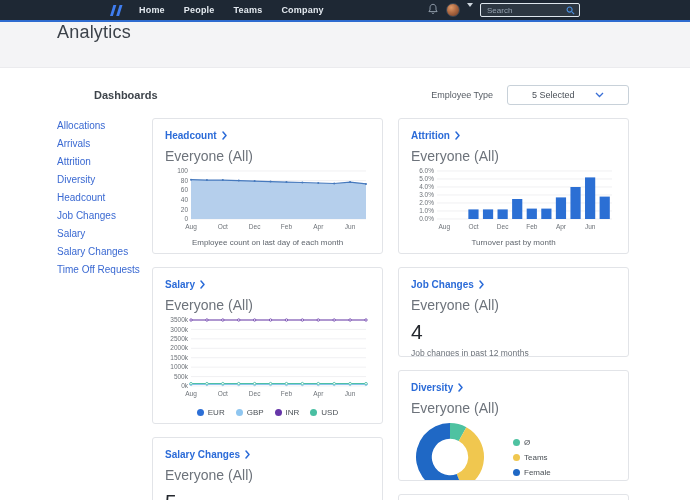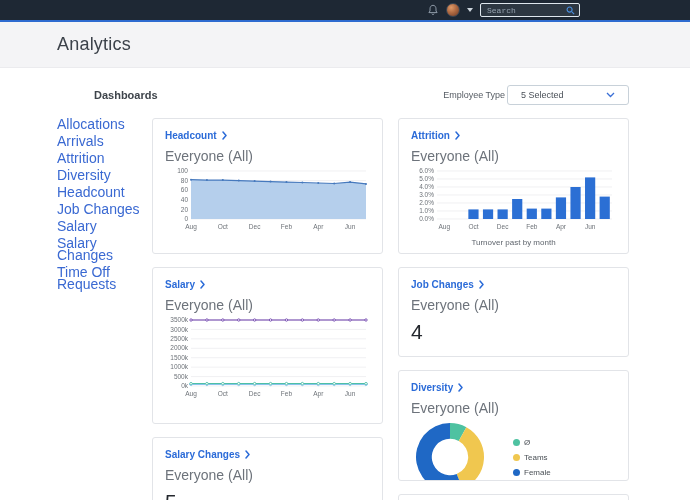--- a/index.html
+++ b/index.html
@@ -7,41 +7,41 @@
   body {
     width:690px; height:500px; background:#fff;
     font-family:"Liberation Sans","DejaVu Sans",sans-serif;
     -webkit-font-smoothing:antialiased;
   }
   
   .navbar { height:20px; background:#1e2834; display:flex; align-items:center; }
   .nav-left { display:flex; align-items:center; margin-left:108px; }
   .nav-logo { margin-right:14px; display:flex; align-items:center; }
   .nav-item { color:#e4eaf0; font-size:9px; font-weight:bold; margin-right:19px; text-decoration:none; letter-spacing:.2px; cursor:pointer; }
-  .nav-right { margin-left:auto; margin-right:110px; display:flex; align-items:center; gap:7px;font-family:Liberation Mono, monospace; }
+  .nav-right { margin-left:auto; margin-right:110px; display:flex; align-items:flex-start; gap:7px; }
   .avatar { width:14px; height:14px; border-radius:50%; background:radial-gradient(circle at 35% 30%, #e09a68 0%, #b06a42 45%, #6e3a26 100%); border:1px solid #3a4654; cursor:pointer; }
   .caret { width:0; height:0; border-left:3px solid transparent; border-right:3px solid transparent; border-top:4px solid #cdd5dd; cursor:pointer; }
   .searchbox { width:100px; height:14px; border:1px solid #dfe7ee; border-radius:2px; background:rgba(255,255,255,.07); display:flex; align-items:center; padding:0 4px; }
   .searchbox input { flex:1; min-width:0; background:transparent; border:none; outline:none; font-size:8px; color:#cfd8e2; font-family:inherit; }
   .searchbox input::placeholder { color:#95a2b0; }
   .accent { height:2px; background:#2e6bd0; }
   
-  .page-header { background:#f4f4f6; height:46px; display:flex; align-items:center; border-bottom:1px solid #ebebee; }
+  .page-header { background:#f4f4f6; height:46px; display:flex; border-bottom:1px solid #ebebee; }
   .page-header h1 { margin:0 0 0 57px; font-size:18px; font-weight:400; color:#3c424a; letter-spacing:.2px; }
   
   .content { padding:17px 61px 0 57px; }
   .content-top { display:flex; align-items:center; justify-content:space-between; margin-bottom:13px; }
   h2.dash { font-size:11px; color:#3e444b; margin:0; font-weight:700;padding-left:37px; }
-  .filter { display:flex; align-items:center; gap:2px;justify-content:space-between; }
+  .filter { display:flex; align-items:center; gap:14px;justify-content:space-between; }
   .filter label { font-size:9px; color:#565c64; }
-  .select { width:122px; height:20px; border:1px solid #c8d1d9; border-radius:3px; background:#fff; display:flex; align-items:center; justify-content:space-between; padding:0 13px; font-size:9px; color:#4a5058; cursor:pointer; }
+  .select { width:122px; height:20px; border:1px solid #c8d1d9; border-radius:3px; background:#fff; display:flex; align-items:center; justify-content:space-between; padding:0 24px; font-size:9px; color:#4a5058; cursor:pointer; }
   .content-body { display:flex; }
   .sidebar { width:95px; margin:0; padding:0; list-style:none; flex-shrink:0; }
   .sidebar li { margin-bottom:5px; line-height:11px; }
-  .sidebar a { color:#3a69d2; font-size:14px; text-decoration:none; cursor:pointer;text-align:center; }
+  .sidebar a { color:#3a69d2; font-size:10px; text-decoration:none; cursor:pointer;text-align:center; }
   .cards { display:flex; gap:15px; }
   .col { display:flex; flex-direction:column; gap:13px; width:231px; }
   .card { background:#fff; border:1px solid #e2e4e8; border-radius:3px; padding:11px 12px; overflow:hidden; flex-shrink:0; }
   .h-chart { height:136px; } .h-salary { height:157px; } .h-job { height:90px; } .h-div { height:111px; } .h-sc { height:136px; } .h-partial { height:40px; padding:0; }
   .card-title { display:flex; align-items:center; gap:5px; color:#2b6bd8; font-size:10px; font-weight:700; cursor:pointer; }
   .card-sub { font-size:14px; color:#6d737b; margin-top:7px; }
   .chart { margin-top:3px; }
   .card-caption { font-size:8px; color:#5f656d; text-align:center; margin-top:1px; }
   .big-num { font-size:21px; color:#24282e; margin-top:7px; }
   .caption-left { font-size:8.5px; color:#6d737b; margin-top:4px; }
@@ -49,20 +49,32 @@
   .lg-item { display:flex; align-items:center; gap:4px; font-size:8px; color:#4a5056; }
   .lg-dot { width:7px; height:7px; border-radius:50%; display:inline-block; flex-shrink:0; }
   .donut-wrap { display:flex; align-items:center; gap:28px; margin-top:6px; padding-left:4px; }
   .donut-legend { display:flex; flex-direction:column; gap:6px; }
   svg text.tick { font-size:6.5px; fill:#6d7278; font-family:inherit; }
 </style>
 </head>
 <body>
 
 <nav class="navbar">
+  <div class="nav-left">
+    <span class="nav-logo">
+      <svg width="17" height="13" viewBox="0 0 17 13">
+        <path d="M2 12 L5.4 1 L8.3 1 L4.9 12 Z" fill="#3f7df0"></path>
+        <path d="M8.2 12 L11.6 1 L14.5 1 L11.1 12 Z" fill="#3f7df0"></path>
+      </svg>
+    </span>
+    <a class="nav-item">Home</a>
+    <a class="nav-item">People</a>
+    <a class="nav-item">Teams</a>
+    <a class="nav-item">Company</a>
+  </div>
   <div class="nav-right">
     <span style="display:flex;">
       <svg width="12" height="12" viewBox="0 0 12 12">
         <path d="M6 1.3 C4.1 1.3 3 2.9 3 4.9 L3 7 L1.9 8.6 L10.1 8.6 L9 7 L9 4.9 C9 2.9 7.9 1.3 6 1.3 Z" fill="none" stroke="#9aa6b4" stroke-width="0.9"></path>
         <path d="M4.9 9.7 A1.15 1.15 0 0 0 7.1 9.7" fill="none" stroke="#9aa6b4" stroke-width="0.9"></path>
       </svg>
     </span>
     <span class="avatar"></span>
     <span class="caret"></span>
     <div class="searchbox">
@@ -149,20 +161,21 @@
                 <circle cx="73.72727272727272" cy="13.599999999999994" r="1" fill="#4679bd"></circle>
                 <circle cx="89.63636363636363" cy="14.079999999999998" r="1" fill="#4679bd"></circle>
                 <circle cx="105.54545454545455" cy="14.560000000000002" r="1" fill="#4679bd"></circle>
                 <circle cx="121.45454545454545" cy="15.04" r="1" fill="#4679bd"></circle>
                 <circle cx="137.36363636363637" cy="15.519999999999996" r="1" fill="#4679bd"></circle>
                 <circle cx="153.27272727272725" cy="16" r="1" fill="#4679bd"></circle>
                 <circle cx="169.1818181818182" cy="16.480000000000004" r="1" fill="#4679bd"></circle>
                 <circle cx="185.0909090909091" cy="15.04" r="1" fill="#4679bd"></circle>
                 <circle cx="201" cy="16.96" r="1" fill="#4679bd"></circle>
               </svg></div>
+          <div class="card-caption">Employee count on last day of each month</div>
         </div>
 
         <div class="card h-salary">
           <div class="card-title">
             <span>Salary</span>
             <svg width="5" height="9" viewBox="0 0 5 9">
                 <polyline points="1,1 4,4.5 1,8" fill="none" stroke="#2b6bd8" stroke-width="1.5" stroke-linecap="round" stroke-linejoin="round"></polyline>
               </svg>
           </div>
           <div class="card-sub">Everyone (All)</div>
@@ -235,20 +248,38 @@
                 <circle cx="73.72727272727272" cy="4" r="1.2" fill="#fff" stroke="#6636a8" stroke-width="0.8"></circle>
                 <circle cx="89.63636363636363" cy="4" r="1.2" fill="#fff" stroke="#6636a8" stroke-width="0.8"></circle>
                 <circle cx="105.54545454545455" cy="4" r="1.2" fill="#fff" stroke="#6636a8" stroke-width="0.8"></circle>
                 <circle cx="121.45454545454545" cy="4" r="1.2" fill="#fff" stroke="#6636a8" stroke-width="0.8"></circle>
                 <circle cx="137.36363636363637" cy="4" r="1.2" fill="#fff" stroke="#6636a8" stroke-width="0.8"></circle>
                 <circle cx="153.27272727272725" cy="4" r="1.2" fill="#fff" stroke="#6636a8" stroke-width="0.8"></circle>
                 <circle cx="169.1818181818182" cy="4" r="1.2" fill="#fff" stroke="#6636a8" stroke-width="0.8"></circle>
                 <circle cx="185.0909090909091" cy="4" r="1.2" fill="#fff" stroke="#6636a8" stroke-width="0.8"></circle>
                 <circle cx="201" cy="4" r="1.2" fill="#fff" stroke="#6636a8" stroke-width="0.8"></circle>
               </svg></div>
+          <div class="legend">
+              <div class="lg-item">
+                <span class="lg-dot" style="background: rgb(45, 111, 214);"></span>
+                <span>EUR</span>
+              </div>
+              <div class="lg-item">
+                <span class="lg-dot" style="background: rgb(143, 198, 240);"></span>
+                <span>GBP</span>
+              </div>
+              <div class="lg-item">
+                <span class="lg-dot" style="background: rgb(102, 54, 168);"></span>
+                <span>INR</span>
+              </div>
+              <div class="lg-item">
+                <span class="lg-dot" style="background: rgb(73, 191, 162);"></span>
+                <span>USD</span>
+              </div>
+            </div>
         </div>
 
         <div class="card h-sc">
           <div class="card-title">
             <span>Salary Changes</span>
             <svg width="5" height="9" viewBox="0 0 5 9">
                 <polyline points="1,1 4,4.5 1,8" fill="none" stroke="#2b6bd8" stroke-width="1.5" stroke-linecap="round" stroke-linejoin="round"></polyline>
               </svg>
           </div>
           <div class="card-sub">Everyone (All)</div>
@@ -302,20 +333,21 @@
 
         <div class="card h-job">
           <div class="card-title">
             <span>Job Changes</span>
             <svg width="5" height="9" viewBox="0 0 5 9">
                 <polyline points="1,1 4,4.5 1,8" fill="none" stroke="#2b6bd8" stroke-width="1.5" stroke-linecap="round" stroke-linejoin="round"></polyline>
               </svg>
           </div>
           <div class="card-sub">Everyone (All)</div>
           <div class="big-num">4</div>
+          <div class="caption-left">Job changes in past 12 months</div>
         </div>
 
         <div class="card h-div">
           <div class="card-title">
             <span>Diversity</span>
             <svg width="5" height="9" viewBox="0 0 5 9">
                 <polyline points="1,1 4,4.5 1,8" fill="none" stroke="#2b6bd8" stroke-width="1.5" stroke-linecap="round" stroke-linejoin="round"></polyline>
               </svg>
           </div>
           <div class="card-sub">Everyone (All)</div>

